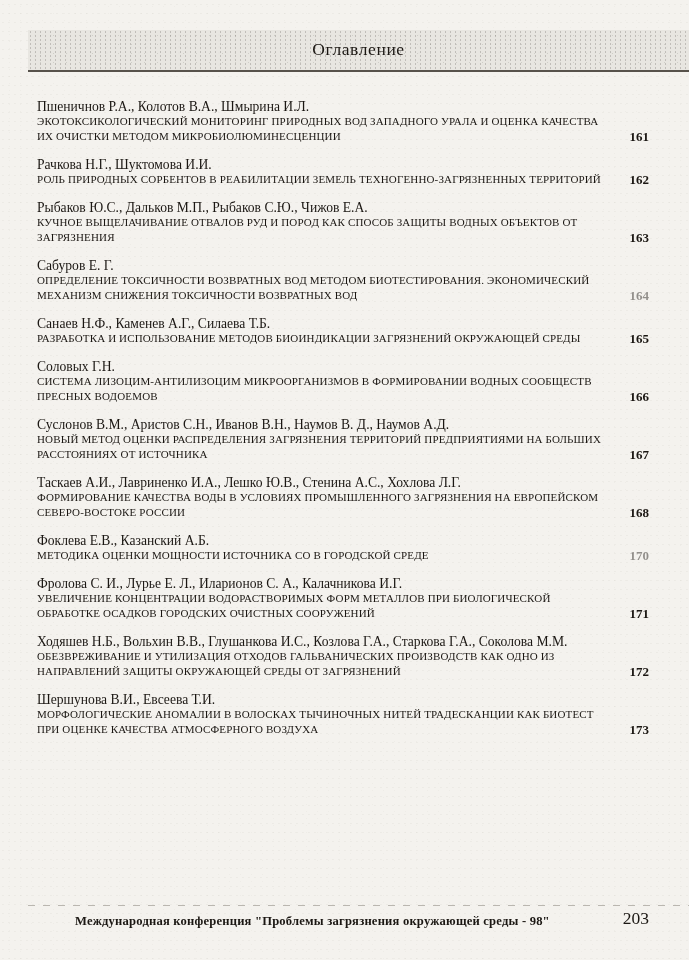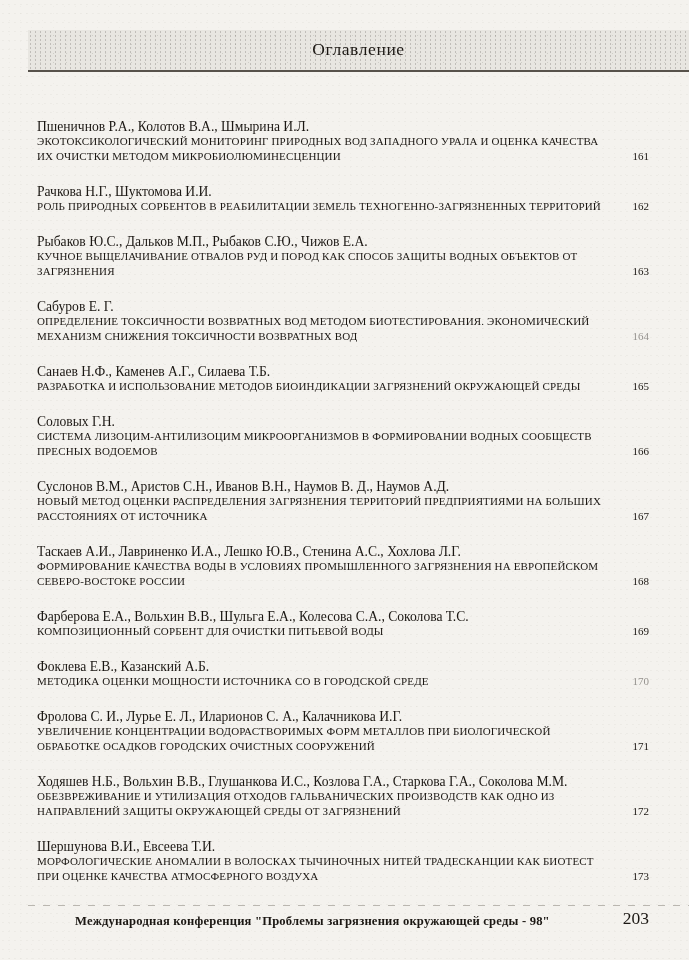--- a/index.html
+++ b/index.html
@@ -36,41 +36,41 @@
     text-align: center;
     font-weight: normal;
     font-size: 17.5px;
     letter-spacing: .6px;
     padding-top: 9px;
   }
   
   .content {
     position: absolute; left: 37px; right: 40px; top: 99px;
   }
-  .toc-entry { margin-bottom: 13px; margin-top: 20px; }
+  .toc-entry { margin-bottom: 13px; }
   .authors {
     font-size: 13.6px;
     line-height: 15px;
     max-width: 604px;
   }
   .title-row {
     display: flex;
     justify-content: space-between;
     align-items: flex-end;
   }
   .title {
     font-weight: normal;
     font-size: 11px;
     line-height: 15px;
     max-width: 578px;
     letter-spacing: .15px;
   }
   .pageno {
-    font-weight: normal;
-    font-size: 11px;
+    font-weight: bold;
+    font-size: 13px;
     line-height: 15px;
     white-space: nowrap;
   }
   .degraded { opacity: .45; filter: blur(.4px); }
   
   .footer-rule {
     position: absolute; left: 28px; right: 0; top: 904px; height: 2px;
     background-image: repeating-linear-gradient(90deg,
       rgba(115,110,100,.45) 0 7px, rgba(115,110,100,0) 7px 15px);
     background-size: 100% 1px;
@@ -162,27 +162,20 @@
   </div>
 
   <div class="toc-entry">
     <div class="authors">Таскаев А.И., Лавриненко И.А., Лешко Ю.В., Стенина А.С., Хохлова Л.Г.</div>
     <div class="title-row">
       <div class="title">ФОРМИРОВАНИЕ КАЧЕСТВА ВОДЫ В УСЛОВИЯХ ПРОМЫШЛЕННОГО ЗАГРЯЗНЕНИЯ НА ЕВРОПЕЙСКОМ СЕВЕРО-ВОСТОКЕ РОССИИ</div>
       <div class="pageno">168</div>
     </div>
   </div>
 
-  <div class="toc-entry">
-    <div class="authors">Фарберова Е.А., Вольхин В.В., Шульга Е.А., Колесова С.А., Соколова Т.С.</div>
-    <div class="title-row">
-      <div class="title">КОМПОЗИЦИОННЫЙ СОРБЕНТ ДЛЯ ОЧИСТКИ ПИТЬЕВОЙ ВОДЫ</div>
-      <div class="pageno">169</div>
-    </div>
-  </div>
 
   <div class="toc-entry">
     <div class="authors">Фоклева Е.В., Казанский А.Б.</div>
     <div class="title-row">
       <div class="title">МЕТОДИКА ОЦЕНКИ МОЩНОСТИ ИСТОЧНИКА СО В ГОРОДСКОЙ СРЕДЕ</div>
       <div class="pageno degraded">170</div>
     </div>
   </div>
 
   <div class="toc-entry">

